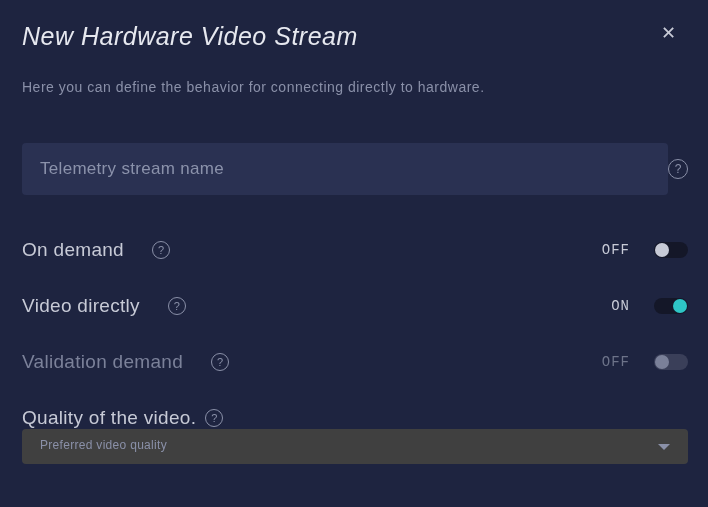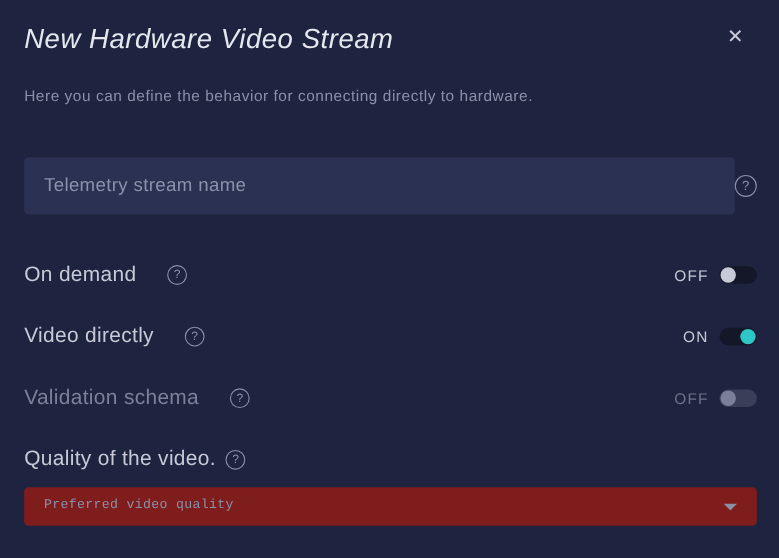--- a/index.html
+++ b/index.html
@@ -93,21 +93,22 @@
   }
   .setting-label {
     font-size: 19px;
     color: #c7cad6;
     letter-spacing: 0.3px;
   }
   .setting-label.muted { color: #7b8199; }
   .toggle-group {
     display: flex;
     align-items: center;
-    gap: 10px;
+    gap: 24px;
+    font-family: Liberation Mono, monospace;
   }
   .toggle-state {
     font-size: 14px;
     letter-spacing: 1px;
     color: #c7cad6;
   }
   .toggle-state.muted { color: #6d7389; }
   .toggle {
     width: 34px;
     height: 16px;
@@ -128,26 +129,24 @@
   .toggle.off .knob { left: 1px; background: #c7cad6; }
   .toggle.on .knob { right: 1px; background: #2ec6c6; }
   .toggle.disabled .knob { left: 1px; background: #7a8099; }
   .section-label {
     margin-top: 34px;
     display: flex;
     align-items: center;
     gap: 9px;
   }
   .select-wrap {
-    margin-top: 14px;
-    background: #7f1d1d;
+    background: #404040;
     border-radius: 4px;
     padding: 9px 16px 12px 18px;
     position: relative;
-    font-family: Liberation Mono, monospace;
   }
   .select-floating {
     font-size: 12px;
     color: #8a90a8;
     letter-spacing: 0.3px;
   }
   .select-value {
     font-size: 17px;
     color: #e6e8ef;
     margin-top: 2px;
@@ -202,21 +201,21 @@
     <div class="toggle-group">
       <span class="toggle-state">ON</span>
       <div class="toggle on">
           <div class="knob"></div>
         </div>
     </div>
   </div>
 
   <div class="setting-row">
     <div class="setting-label-group">
-      <span class="setting-label muted">Validation schema</span>
+      <span class="setting-label muted">Validation demand</span>
       <span class="help-icon small">?</span>
     </div>
     <div class="toggle-group">
       <span class="toggle-state muted">OFF</span>
       <div class="toggle disabled">
           <div class="knob"></div>
         </div>
     </div>
   </div>
 

